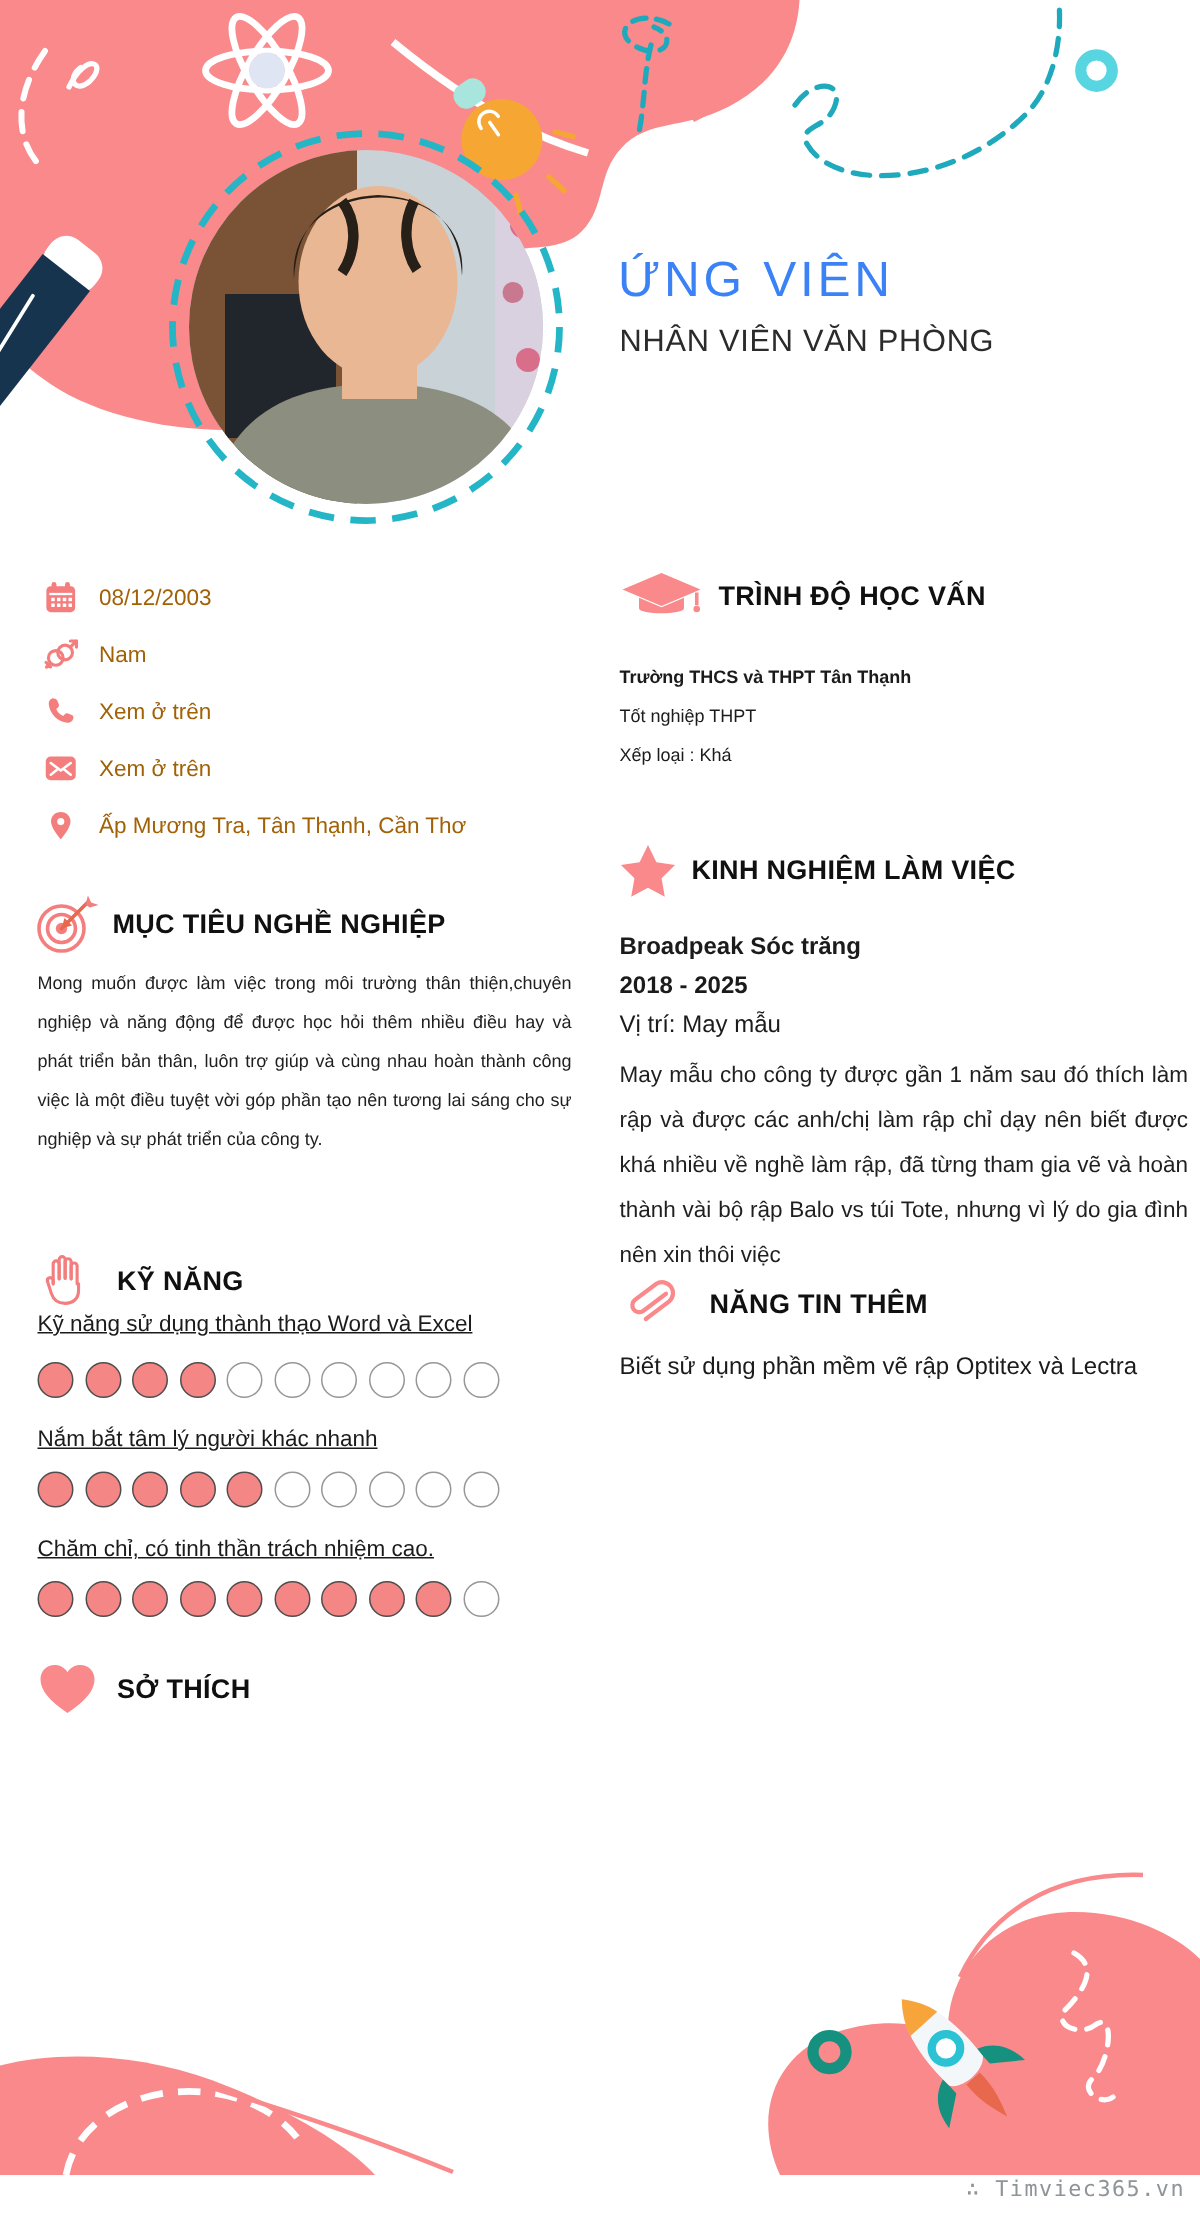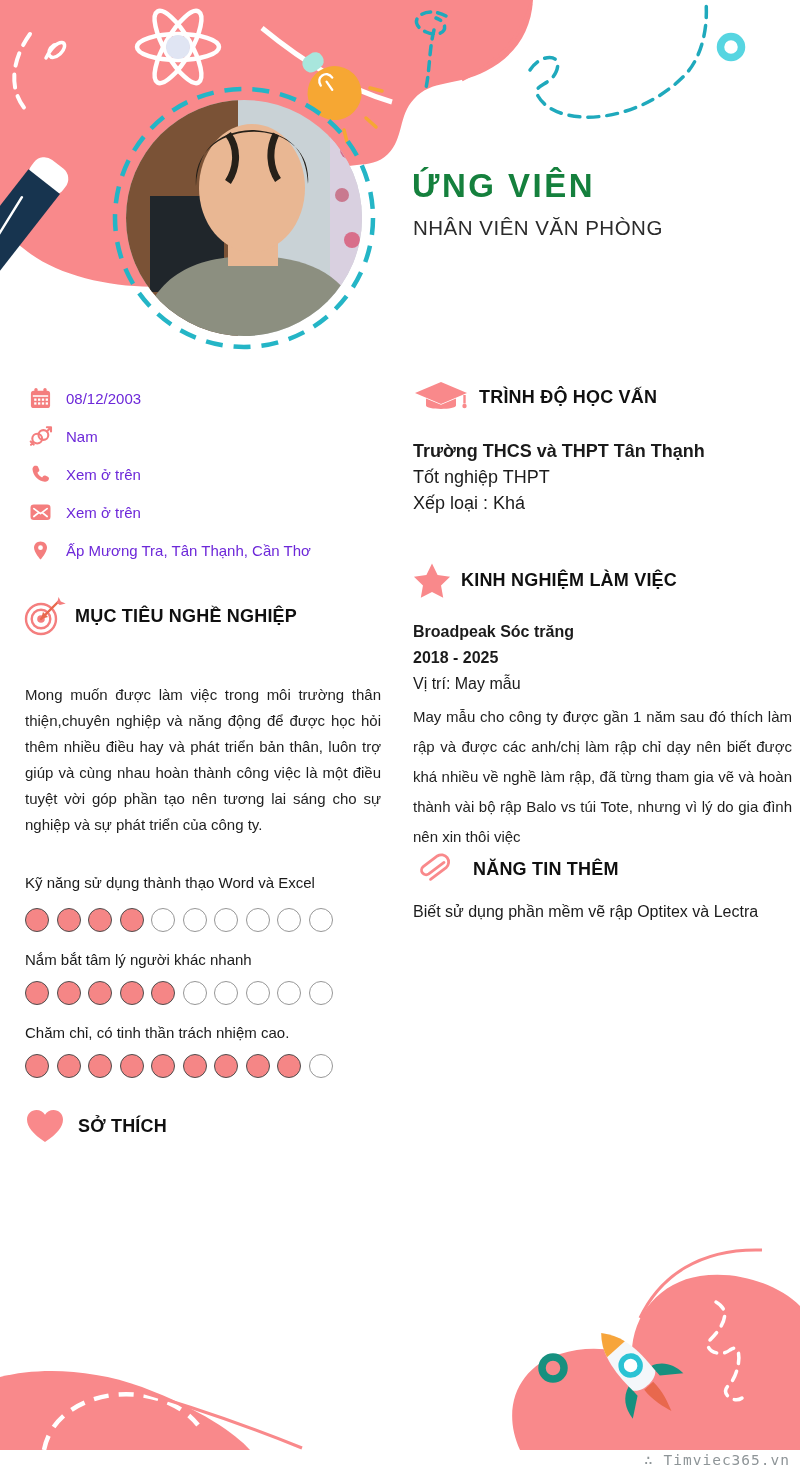--- a/index.html
+++ b/index.html
@@ -2,40 +2,40 @@
 <html><head>
 <meta charset="utf-8">
 <style>
   html,body{margin:0;padding:0;background:#fff;}
   .page{position:relative;width:800px;height:1476px;background:#fff;overflow:hidden;
         font-family:"Liberation Sans","DejaVu Sans",sans-serif;color:#1b1b1b;}
   .abs{position:absolute;}
   svg{display:block;}
 
   
-  .cv-name{font-size:33px;font-weight:700;letter-spacing:2.5px;color:#15803d;}
+  .cv-name{font-size:33px;font-weight:400;letter-spacing:2.5px;color:#3b82f6;}
   .cv-role{font-size:20.5px;letter-spacing:.5px;color:#2b2b2b;}
 
   
   .contact-row{height:38px;display:flex;align-items:center;}
   .contact-icon{width:25px;display:flex;justify-content:center;align-items:center;margin-right:13px;}
-  .contact-text{font-size:15px;color:#6d28d9;white-space:nowrap;}
+  .contact-text{font-size:15px;color:#a16207;white-space:nowrap;}
 
   
   .section-header{display:flex;align-items:center;}
   .icon-box{display:flex;align-items:center;justify-content:flex-start;}
   .w50{width:53px;} .w64{width:66px;} .w48{width:48px;} .w60{width:60px;}
   .section-title{font-size:18px;font-weight:700;color:#101010;letter-spacing:.2px;white-space:nowrap;}
 
-  .para{font-size:15px;line-height:26px;color:#1f1f1f;text-align:justify;margin-top:40px;}
-  .skill-label{font-size:15px;color:#1b1b1b;height:21px;}
+  .para{font-size:12px;line-height:26px;color:#1f1f1f;text-align:justify;}
+  .skill-label{font-size:15px;color:#1b1b1b;height:21px;text-decoration:underline;}
   .dots{display:flex;gap:7.5px;}
   .dot{width:24px;height:24px;border-radius:50%;box-sizing:border-box;background:#fff;border:1.6px solid #979797;}
   .dot.filled{background:#F58686;border:1.6px solid #4E4E4E;}
-  .hobby-line,.edu-line{font-size:18px;line-height:26px;color:#1b1b1b;}
+  .hobby-line,.edu-line{font-size:12px;line-height:26px;color:#1b1b1b;}
   .bold{font-weight:700;}
   .exp-line{font-size:16px;line-height:26px;color:#1b1b1b;}
   .exp-para{font-size:15px;line-height:30px;color:#1f1f1f;text-align:justify;margin-top:5px;}
   .watermark{font-family:"DejaVu Sans Mono","Liberation Mono",monospace;font-size:14.5px;
              color:#8e9598;letter-spacing:1px;}
 </style>
 </head>
 <body>
 
 <div class="page">
@@ -178,20 +178,34 @@
         <circle cx="19" cy="25" r="3.8" fill="#F47E7E"></circle>
         <path d="M19,25 L36,8" stroke="#E8684D" stroke-width="2.4" stroke-linecap="round"></path>
         <path d="M19,25 l7,-2 l-5,-5 z" fill="#E8684D"></path>
         <path d="M35,9 l1.6,-6 l2.2,4.6 l4.9,1.8 l-5.9,1.6 z" fill="#F47E7E"></path>
       </svg>
     </span>
     <span class="section-title">MỤC TIÊU NGHỀ NGHIỆP</span>
   </div>
   <div class="abs para" style="left:25px;top:642px;width:356px;">Mong muốn được làm việc trong môi trường thân thiện,chuyên nghiệp và năng động để được học hỏi thêm nhiều điều hay và phát triển bản thân, luôn trợ giúp và cùng nhau hoàn thành công việc là một điều tuyệt vời góp phần tạo nên tương lai sáng cho sự nghiệp và sự phát triển của công ty.</div>
 
+  <div class="abs section-header" style="left:25px;top:832px;height:44px;width:360px;">
+    <span class="icon-box w50">
+      <svg width="38" height="44" viewBox="0 0 40 46">
+        <g stroke="#F47E7E" stroke-width="2.2" fill="none" stroke-linecap="round" stroke-linejoin="round">
+          <path d="M11,25 V11 a2.1,2.1 0 0 1 4.2,0 V21.5"></path>
+          <path d="M15.2,21.5 V8 a2.1,2.1 0 0 1 4.2,0 V21"></path>
+          <path d="M19.4,21 V9.5 a2.1,2.1 0 0 1 4.2,0 V21.5"></path>
+          <path d="M23.6,21.5 V12.5 a2.1,2.1 0 0 1 4.2,0 V25"></path>
+          <path d="M11,25 v-2.8 c-1.6,-2.6 -4.8,-1.5 -3.9,1.3 l2.6,8.2 c1.4,4.4 4.8,7 9.6,7 c5.6,0 9.5,-3.4 9.5,-8.9 v-4.8"></path>
+        </g>
+      </svg>
+    </span>
+    <span class="section-title">KỸ NĂNG</span>
+  </div>
   <div class="abs skill-label" style="left:25px;top:874px;">Kỹ năng sử dụng thành thạo Word và Excel</div>
   <div class="abs dots" style="left:25px;top:908px;">
       <span class="dot filled"></span>
       <span class="dot filled"></span>
       <span class="dot filled"></span>
       <span class="dot filled"></span>
       <span class="dot"></span>
       <span class="dot"></span>
       <span class="dot"></span>
       <span class="dot"></span>

